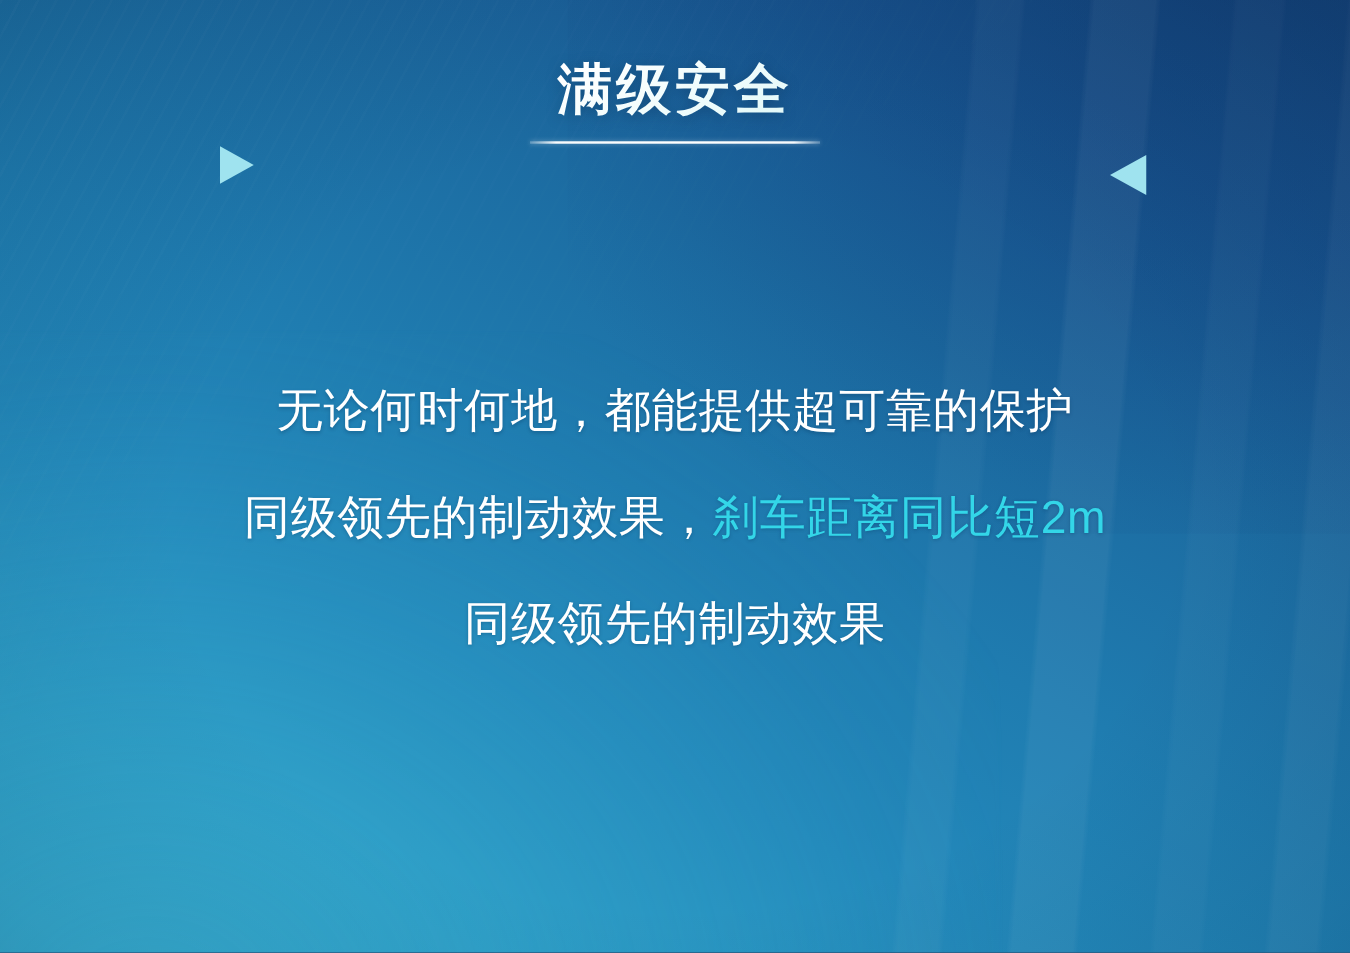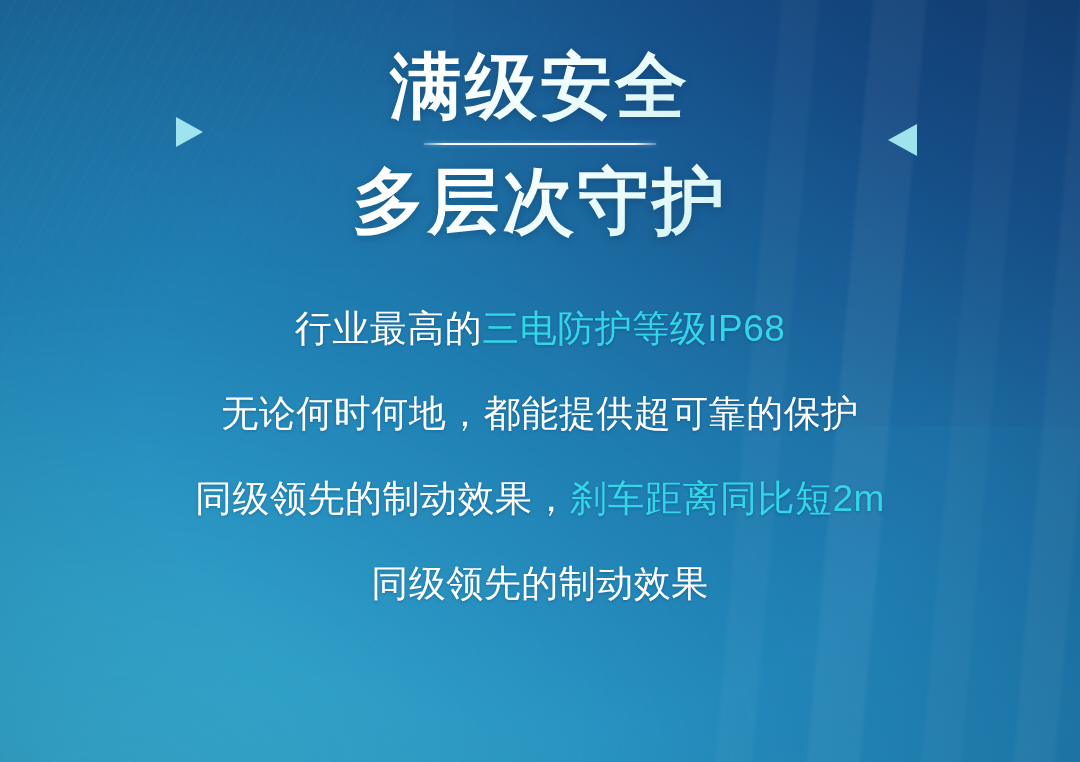--- a/index.html
+++ b/index.html
@@ -101,21 +101,21 @@
 
   
   .heading-block {
     position: absolute;
     left: 0;
     right: 0;
     top: 48px;
     text-align: center;
   }
   .headline {
-    font-size: 72px;
+    font-size: 44px;
     font-weight: 700;
     line-height: 1.08;
     letter-spacing: 3px;
     margin: 0;
     background-image: linear-gradient(150deg,
         #ffffff 0%, #ffffff 40%,
         #eafbfb 56%, #c8eef0 74%,
         #ffffff 92%, #ffffff 100%);
     -webkit-background-clip: text;
     background-clip: text;
@@ -196,24 +196,22 @@
   <div class="bg-vignette"></div>
 
   <div class="content">
 
     <div class="tri tri-left"></div>
     <div class="tri tri-right"></div>
 
     <div class="heading-block">
       <h1 class="headline headline-1">满级安全</h1>
       <div class="title-divider"></div>
-      <h1 class="headline headline-2">多层次守护</h1>
     </div>
 
     <div class="body-block">
-        <p class="body-line"><span class="seg-plain">行业最高的</span><span class="seg-accent">三电防护等级IP68</span></p>
         <p class="body-line"><span class="seg-plain">无论何时何地，都能提供超可靠的保护</span></p>
         <p class="body-line"><span class="seg-plain">同级领先的制动效果，</span><span class="seg-accent">刹车距离同比短2m</span></p>
         <p class="body-line"><span class="seg-plain">同级领先的制动效果</span></p>
       </div>
 
   </div>
 </div>
 
 </body></html>

